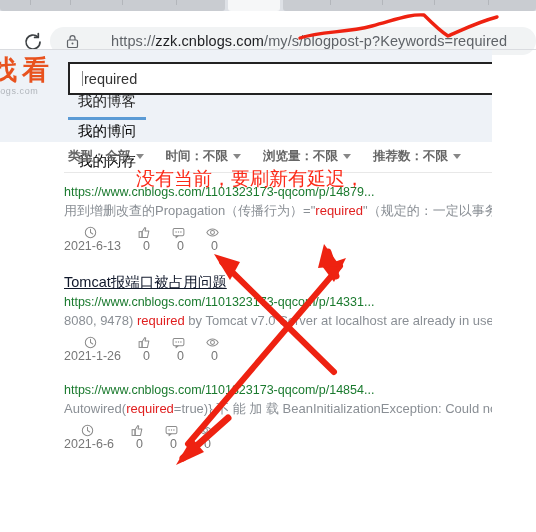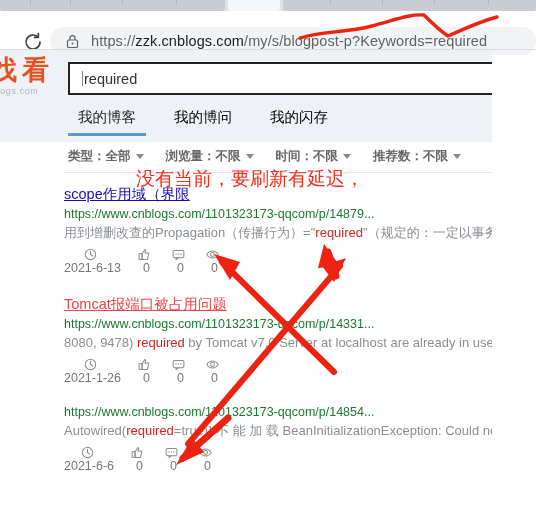--- a/index.html
+++ b/index.html
@@ -13,21 +13,21 @@
   
   .tabstrip{position:absolute;left:0;top:0;width:536px;height:11px;background:#dee1e6;}
   .tab-bg{position:absolute;top:0;height:11px;background:#c9ccd1;border-radius:0 0 3px 3px;}
   .tab-active{position:absolute;top:0;height:11px;background:#f6f7f8;border-radius:0 0 3px 3px;}
   .tab-tick{position:absolute;top:0;width:1px;height:5px;background:#b3b6bb;}
 
   .toolbar{position:absolute;left:0;top:11px;width:536px;height:38px;background:#ffffff;}
   .reload-btn{position:absolute;left:22px;top:20px;width:22px;height:22px;cursor:pointer;}
   .omnibox{
     position:absolute;left:50px;top:16px;width:486px;height:28px;
-    background:#f1f3f4;border-radius:14px;display:flex;align-items:center;cursor:text;
+    background:#f1f3f4;border-radius:14px;display:flex;align-items:center;cursor:text;gap:20px;
   }
   .lock-ico{margin-left:16px;width:13px;height:15px;flex:0 0 auto;}
   .url-text{
     margin-left:12px;font-size:14.5px;color:#5f6368;white-space:nowrap;
     letter-spacing:.1px;
   }
   .url-text .host{color:#202124;}
   .divider-line{position:absolute;left:0;top:49px;width:536px;height:1px;background:#dadce0;}
 
   
@@ -42,21 +42,21 @@
   .logo-sub{font-size:9px;color:#b0b5bb;letter-spacing:.6px;margin-top:1px;margin-left:2px;}
 
   .searchbox{
     position:absolute;left:68px;top:12px;width:486px;height:33px;
     background:#fff;border:2px solid #222;box-sizing:border-box;
     display:flex;align-items:center;
   }
   .searchbox .caret{width:1px;height:15px;background:#8a8a8a;margin-left:12px;}
   .searchbox .sv{font-size:14.5px;color:#333;margin-left:1px;}
 
-  .tabs{position:absolute;left:68px;top:56px;height:34px;display:flex;align-items:flex-start;}
+  .tabs{position:absolute;left:68px;top:40px;height:34px;display:flex;align-items:flex-end;flex-direction:column;}
   .tab{
     font-size:14.5px;color:#000000;padding:2px 10px 9px 10px;margin-right:18px;
     cursor:pointer;position:relative;
   }
   .tab.on{color:#222;}
   .tab.on:after{
     content:"";position:absolute;left:0;right:0;bottom:0;height:3px;background:#5b9bd5;
   }
 
   
@@ -68,21 +68,21 @@
   }
   .hr{position:absolute;left:64px;top:122px;width:472px;height:1px;background:#e8e8e8;}
 
   
   .results{position:absolute;left:64px;top:135px;width:480px;}
   .result{margin-bottom:15px;}
   .r-title{
     font-size:14.5px;color:#1a0dab;text-decoration:underline;cursor:pointer;
     display:inline-block;margin-bottom:3px;white-space:nowrap;
   }
-  .r-title.visited{color:#ef4444;}
+  .r-title.visited{color:#0f172a;}
   .r-url{font-size:12.5px;color:#1a7a2e;margin-bottom:2px;white-space:nowrap;}
   .r-snip{
     font-size:13px;color:#8a8f95;line-height:19px;white-space:nowrap;overflow:hidden;
     text-align:justify;
   }
   .r-snip em{font-style:normal;color:#e02020;}
   .r-meta{display:flex;align-items:center;margin-top:6px;font-size:12.5px;color:#777;}
   .r-meta .mi{display:flex;align-items:center;margin-right:17px;white-space:nowrap;flex-direction:column;}
   .r-meta .mi svg{margin-right:4px;}
   .ann-text{
@@ -148,38 +148,37 @@
     <div class="tab">我的博问</div>
     <div class="tab">我的闪存</div>
   </div>
 
   <div class="filters">
     <div class="filter">
       <span>类型：全部</span>
       <span class="caret-dn"></span>
     </div>
     <div class="filter">
+      <span>时间：不限</span>
+      <span class="caret-dn"></span>
+    </div>
+    <div class="filter">
       <span>浏览量：不限</span>
-      <span class="caret-dn"></span>
-    </div>
-    <div class="filter">
-      <span>时间：不限</span>
       <span class="caret-dn"></span>
     </div>
     <div class="filter">
       <span>推荐数：不限</span>
       <span class="caret-dn"></span>
     </div>
   </div>
   <div class="hr"></div>
 
   <div class="results">
 
     <div class="result">
-      <a class="r-title">scope作用域（界限</a>
       <div class="r-url">https://www.cnblogs.com/1101323173-qqcom/p/14879...</div>
       <div class="r-snip"><span>用到增删改查的Propagation（传播行为）="</span><em>required</em><span>"（规定的：一定以事务来操作，没有的：支持当前事务，没有就非事务）mandatory(委托：没有当前）</span></div>
       <div class="r-meta">
         <span class="mi">
           <svg width="13" height="13" viewBox="0 0 14 14">
               <circle cx="7" cy="7" r="5.6" fill="none" stroke="#8c8c8c" stroke-width="1.1"></circle>
               <path d="M7 3.6V7l2.4 1.6" fill="none" stroke="#8c8c8c" stroke-width="1.1" stroke-linecap="round"></path>
             </svg>
           <span>2021-6-13</span>
         </span>

